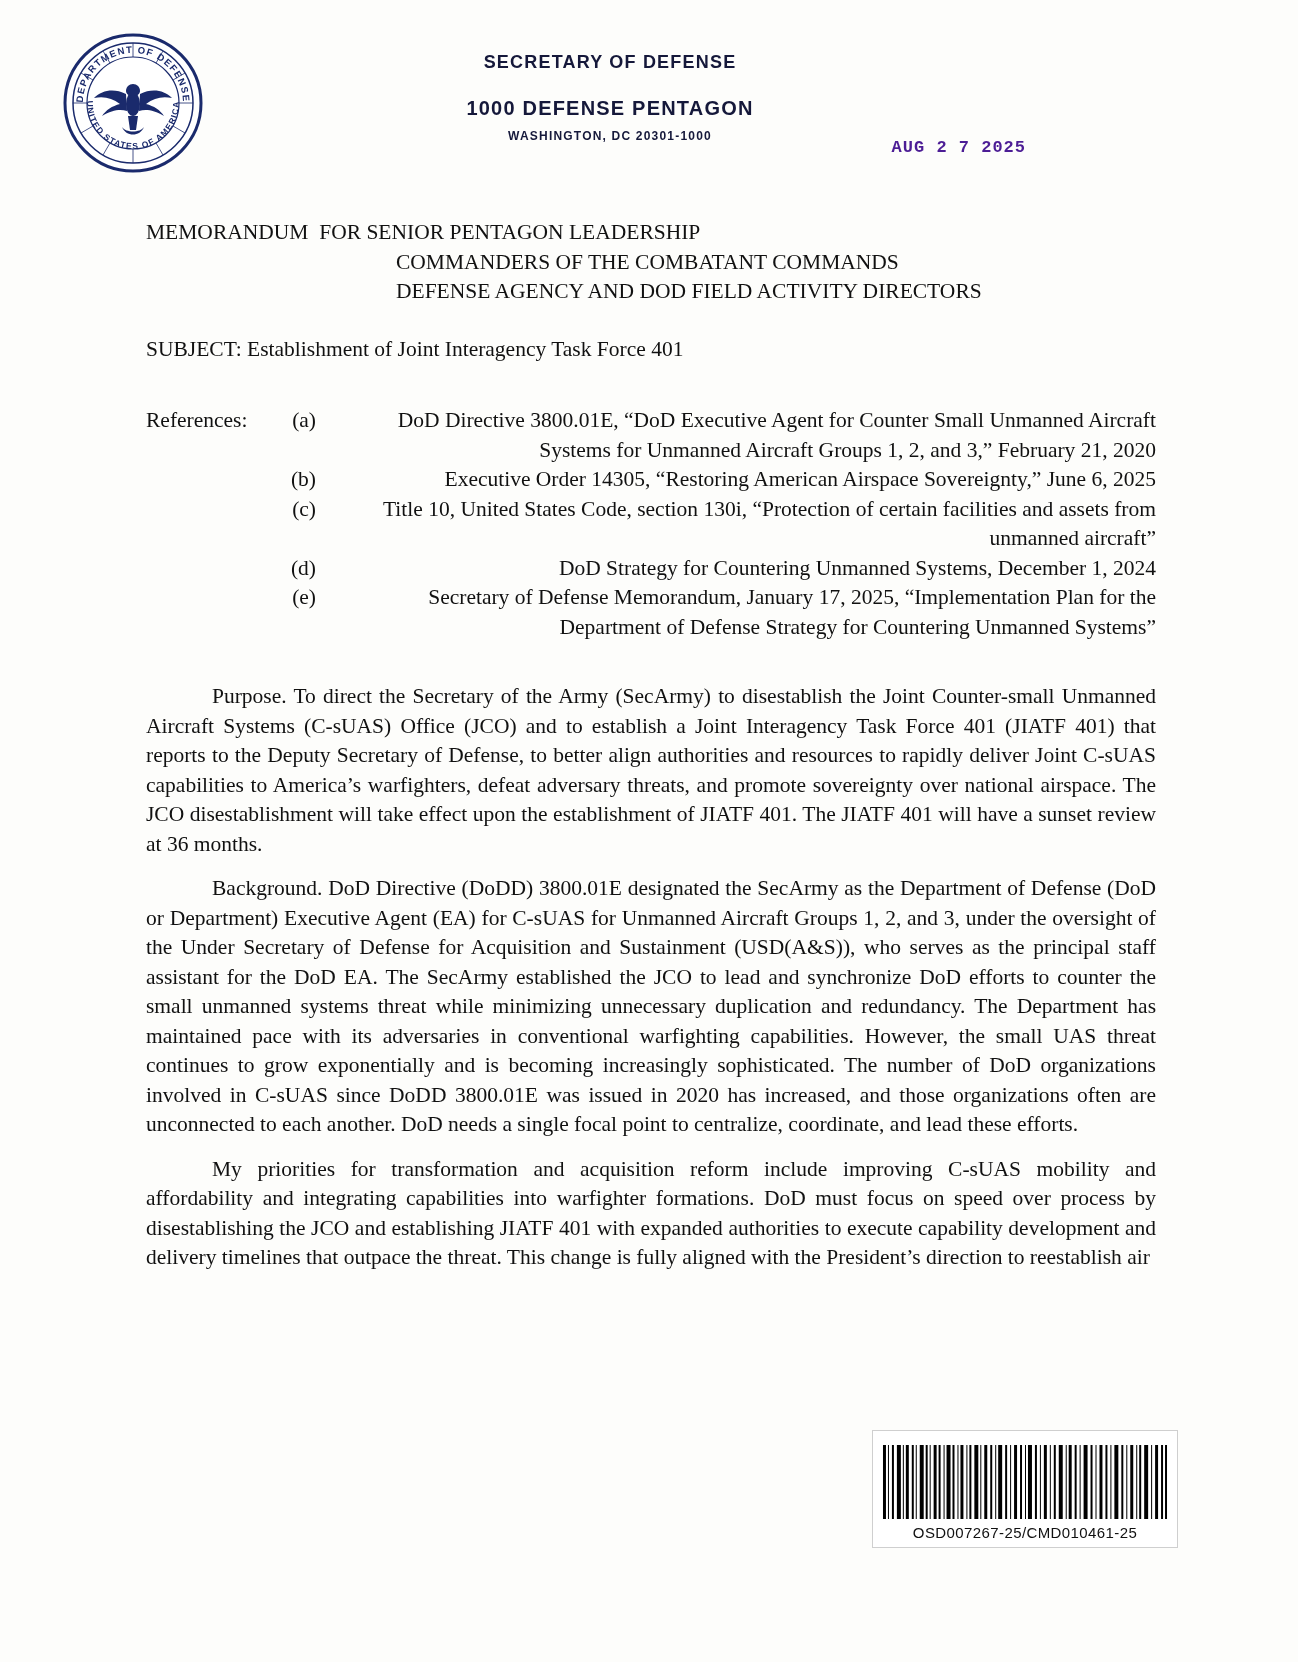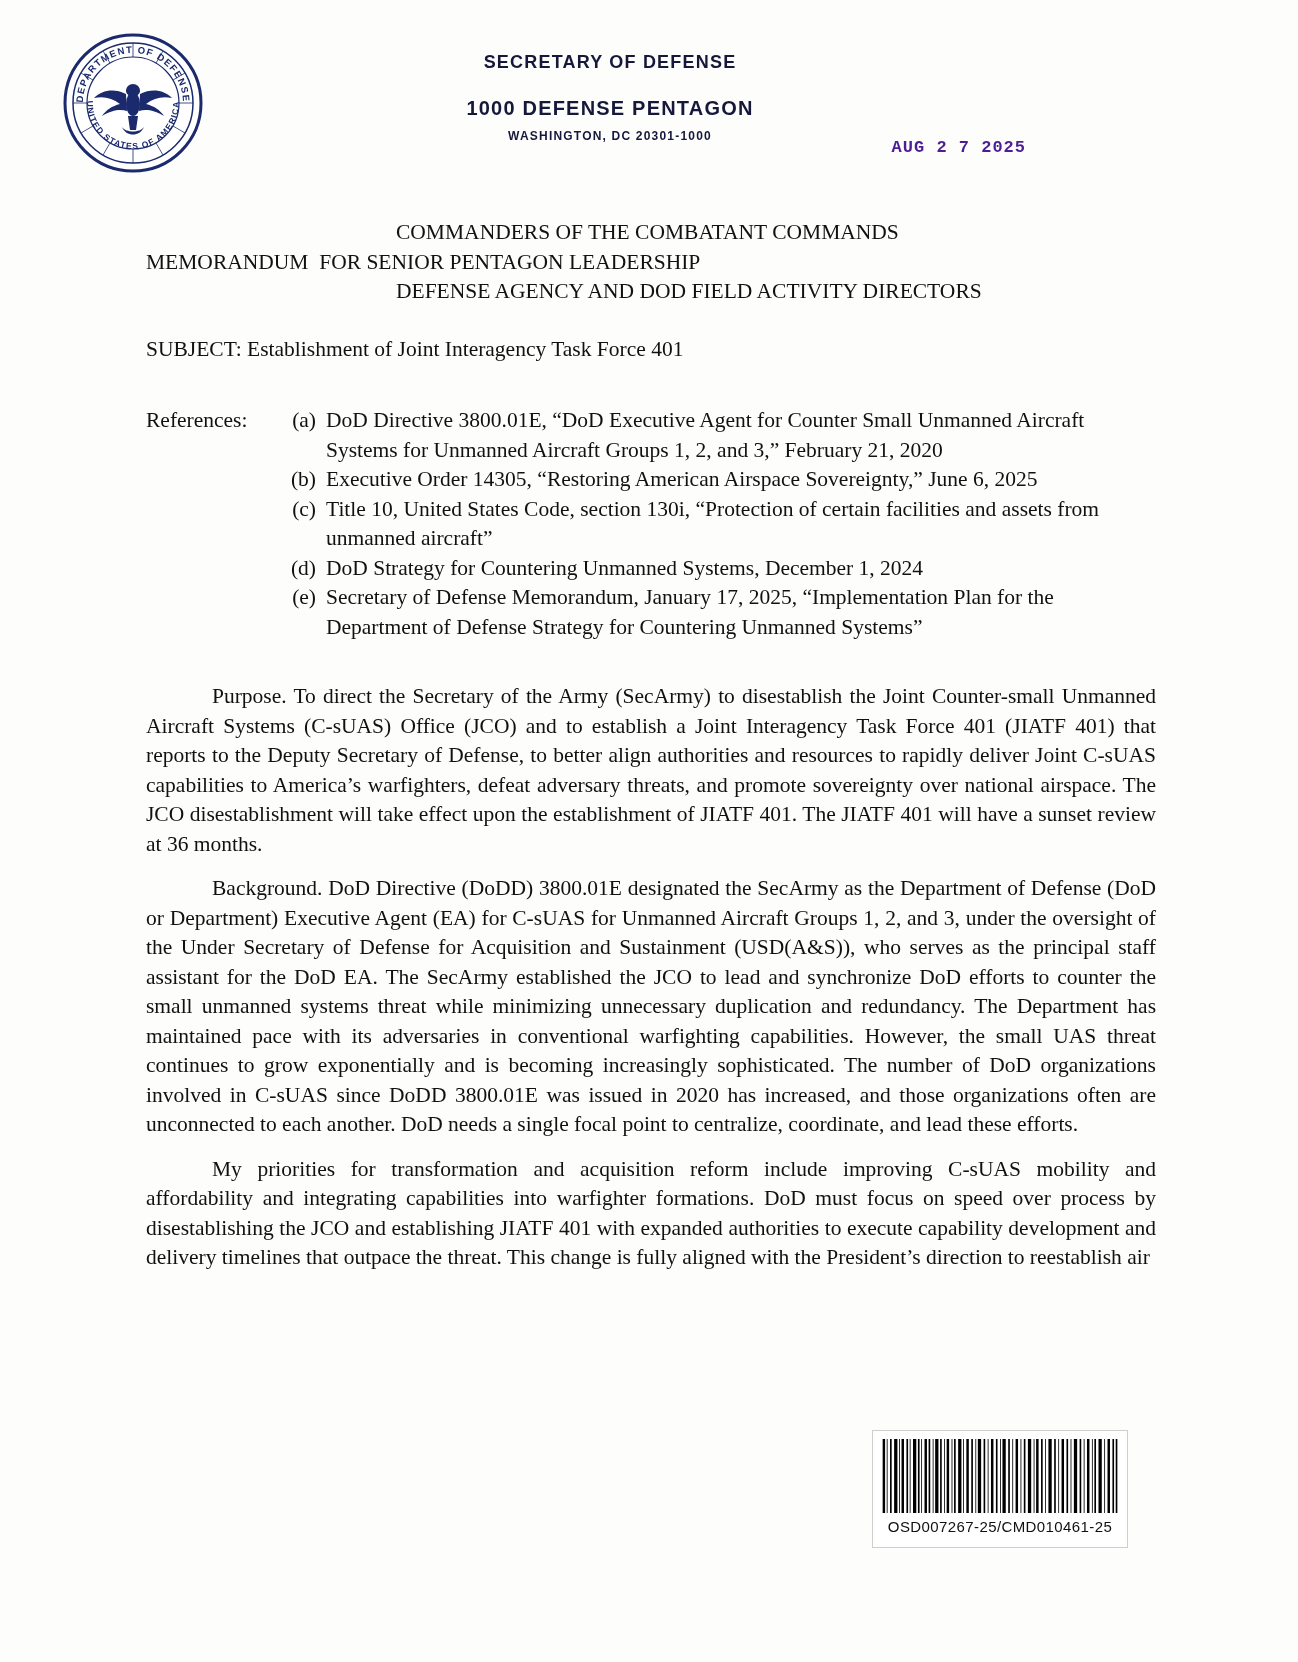--- a/index.html
+++ b/index.html
@@ -91,41 +91,42 @@
     margin-bottom: 0px;
   }
   .ref-tag {
     width: 46px;
     flex: 0 0 46px;
     text-align: right;
     padding-right: 10px;
   }
   .ref-text {
     flex: 1 1 auto;
+    text-align: right;
   }
   .ref-item.first .ref-tag { text-align: right; }
 
   p.para {
     margin: 0 0 0 0;
     text-indent: 66px;
     text-align: justify;
   }
   p.para + p.para { margin-top: 15px; }
   .paras { margin-top: 40px; }
 
   
   .barcode-box {
     position: absolute;
     left: 872px;
     top: 1430px;
-    width: 256px;
+    width: 306px;
     height: 118px;
     background: #ffffff;
     border: 1px solid #cfcfcf;
-    padding: 8px 8px 4px 8px;
+    padding: 14px 8px 4px 8px;
     box-sizing: border-box;
   }
   .barcode-bars {
     height: 74px;
     width: 100%;
     display: block;
   }
   .barcode-text {
     text-align: center;
     font-family: "Liberation Sans", sans-serif;
@@ -185,22 +186,22 @@
     <div class="l1">SECRETARY OF DEFENSE</div>
     <div class="l2">1000 DEFENSE PENTAGON</div>
     <div class="l3">WASHINGTON, DC 20301-1000</div>
   </div>
 
   <div class="datestamp">AUG 2 7 2025</div>
 
   <div class="body-block">
 
     <div>
+      <div class="memo-line">MEMORANDUM  FOR SENIOR PENTAGON LEADERSHIP</div>
       <div class="memo-line memo-indent">COMMANDERS OF THE COMBATANT COMMANDS</div>
-      <div class="memo-line">MEMORANDUM  FOR SENIOR PENTAGON LEADERSHIP</div>
       <div class="memo-line memo-indent">DEFENSE AGENCY AND DOD FIELD ACTIVITY DIRECTORS</div>
     </div>
 
     <div class="subject">SUBJECT: Establishment of Joint Interagency Task Force 401</div>
 
     <div class="refs">
       <div class="refs-label">References:</div>
       <div class="refs-list">
         <div class="ref-item first">
           <div class="ref-tag">(a)</div>

